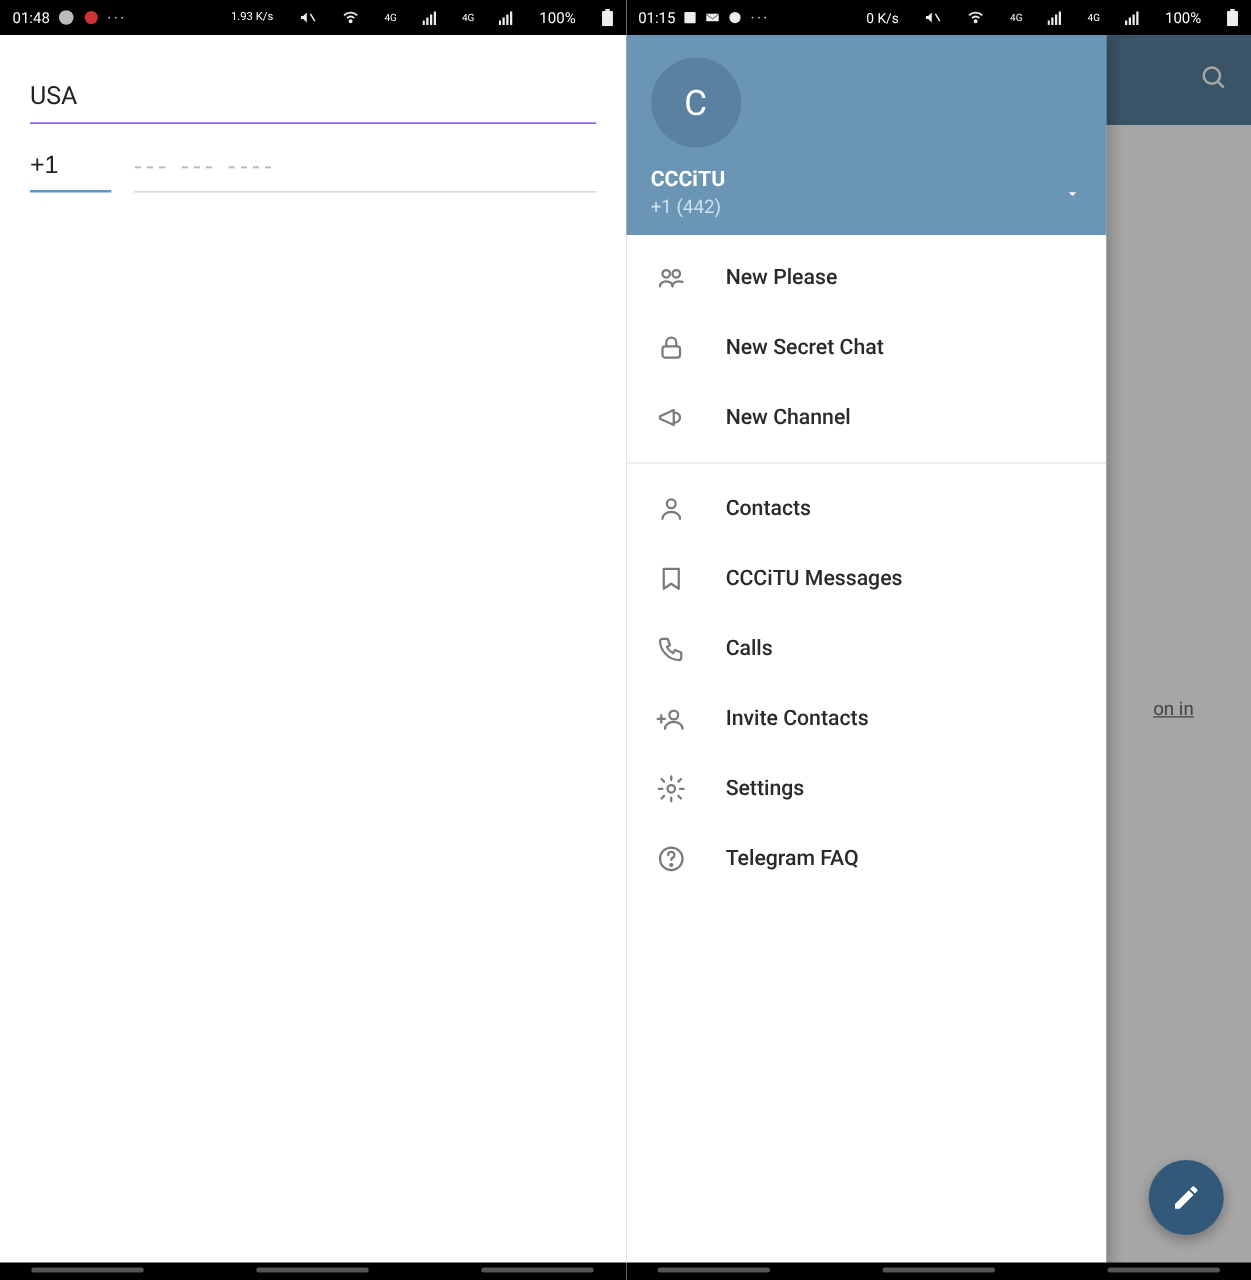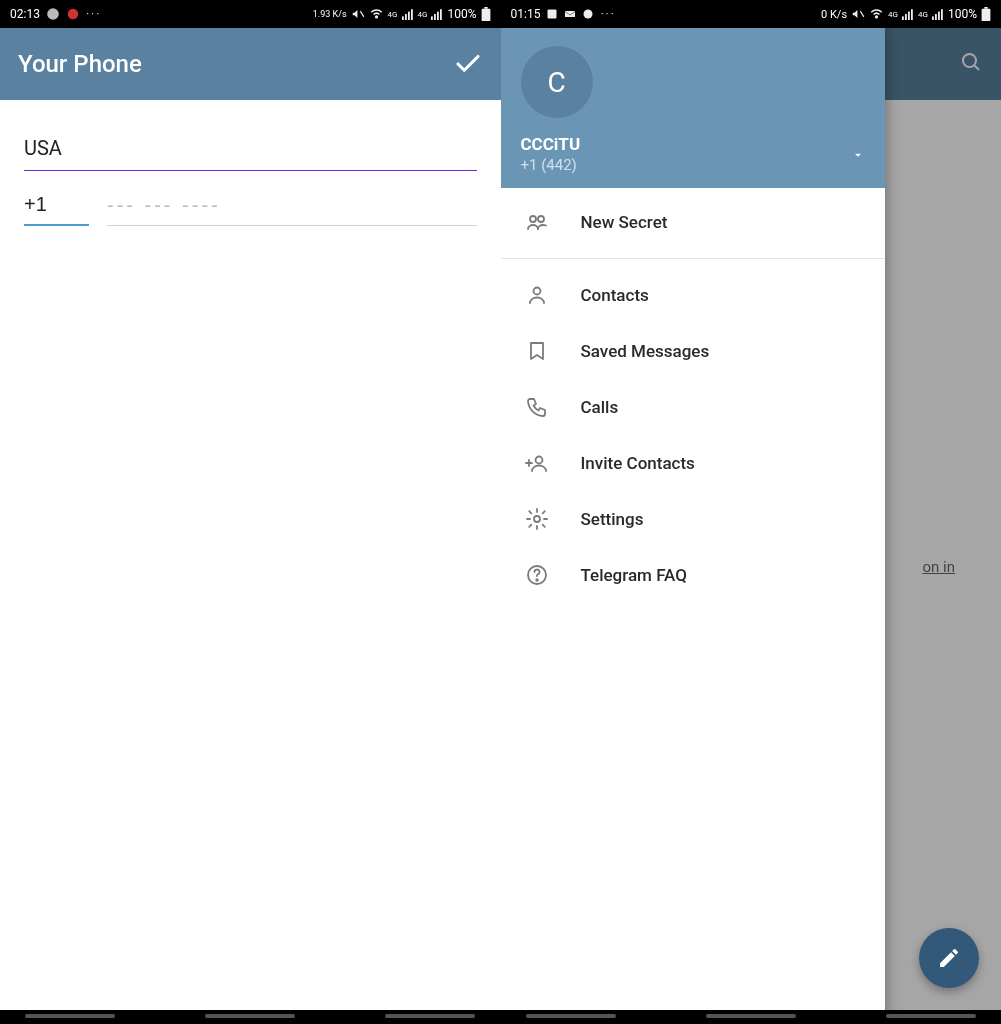--- a/index.html
+++ b/index.html
@@ -27,21 +27,21 @@
     height: 28px;
     background: #000;
     color: #fff;
     display: flex;
     align-items: center;
     justify-content: space-between;
     padding: 0 10px;
     font-size: 12px;
   }
   .status-left, .status-right { display: flex; align-items: center; gap: 6px; }
-  .status-right { gap: 4px; }
+  .status-right { gap: 20px; }
   .sb-icon { display:inline-flex; }
 
   
   .toolbar {
     height: 72px;
     background: #5a819f;
     color: #fff;
     display: flex;
     align-items: center;
     padding: 0 18px;
@@ -243,21 +243,21 @@
     background: #555;
     border-radius: 2px;
   }
 </style>
 </head>
 <body>
 
 <div class="screen">
   <div class="status-bar">
     <div class="status-left">
-      <span>02:13</span>
+      <span>01:48</span>
       <span class="sb-icon">
         <svg width="14" height="14" viewBox="0 0 24 24" fill="#bbb">
             <circle cx="12" cy="12" r="10"></circle>
           </svg>
       </span>
       <span class="sb-icon">
         <svg width="14" height="14" viewBox="0 0 24 24" fill="#c33">
             <circle cx="12" cy="12" r="9"></circle>
           </svg>
       </span>
@@ -299,28 +299,20 @@
       <span>100%</span>
       <span class="sb-icon">
           <svg width="10" height="14" viewBox="0 0 10 16" fill="#eee">
             <rect x="3" y="0" width="4" height="2"></rect>
             <rect x="0" y="2" width="10" height="14" rx="1"></rect>
           </svg>
         </span>
     </div>
   </div>
 
-  <div class="toolbar">
-    <div class="toolbar-title">Your Phone</div>
-    <div class="check-icon">
-      <svg width="30" height="30" viewBox="0 0 24 24" fill="none" stroke="#fff" stroke-width="2.5" stroke-linecap="round" stroke-linejoin="round">
-          <polyline points="4 12 9 17 20 6"></polyline>
-        </svg>
-    </div>
-  </div>
 
   <div class="phone-body">
     <div class="country-field">USA</div>
     <div class="phone-row">
       <input class="code-input" value="+1" style="">
       <input class="number-input" placeholder="--- --- ----" style="">
     </div>
   </div>
 
   <div class="nav-bar">
@@ -429,39 +421,57 @@
     <div class="drawer-list" id="drawer-list">
         <div class="drawer-item">
           <span class="drawer-item-icon">
             <svg width="24" height="24" viewBox="0 0 24 24" fill="none" stroke="#7b7b7b" stroke-width="1.8" stroke-linecap="round" stroke-linejoin="round">
               <circle cx="8" cy="9" r="3"></circle>
               <circle cx="16" cy="9" r="3"></circle>
               <path d="M3 19c0-2.2 2.2-4 5-4s5 1.8 5 4"></path>
               <path d="M13 19c0-2.2 2.2-4 5-4 1.5 0 3 .5 3 .5"></path>
             </svg>
           </span>
-          <span class="drawer-item-label">New Secret</span>
+          <span class="drawer-item-label">New Please</span>
+        </div>
+        <div class="drawer-item">
+          <span class="drawer-item-icon">
+            <svg width="24" height="24" viewBox="0 0 24 24" fill="none" stroke="#7b7b7b" stroke-width="1.8" stroke-linecap="round" stroke-linejoin="round">
+              <rect x="5" y="11" width="14" height="9" rx="2"></rect>
+              <path d="M8 11V8a4 4 0 0 1 8 0v3"></path>
+            </svg>
+          </span>
+          <span class="drawer-item-label">New Secret Chat</span>
+        </div>
+        <div class="drawer-item">
+          <span class="drawer-item-icon">
+            <svg width="24" height="24" viewBox="0 0 24 24" fill="none" stroke="#7b7b7b" stroke-width="1.8" stroke-linecap="round" stroke-linejoin="round">
+              <path d="M3 11v2l11 5V6L3 11z"></path>
+              <path d="M14 8c3 0 5 1.8 5 4s-2 4-5 4"></path>
+            </svg>
+          </span>
+          <span class="drawer-item-label">New Channel</span>
         </div>
         <div class="drawer-divider"></div>
         <div class="drawer-item">
           <span class="drawer-item-icon">
             <svg width="24" height="24" viewBox="0 0 24 24" fill="none" stroke="#7b7b7b" stroke-width="1.8" stroke-linecap="round" stroke-linejoin="round">
               <circle cx="12" cy="8" r="3.5"></circle>
               <path d="M5 20c0-3 3-5.5 7-5.5s7 2.5 7 5.5"></path>
             </svg>
           </span>
           <span class="drawer-item-label">Contacts</span>
         </div>
         <div class="drawer-item">
           <span class="drawer-item-icon">
             <svg width="24" height="24" viewBox="0 0 24 24" fill="none" stroke="#7b7b7b" stroke-width="1.8" stroke-linecap="round" stroke-linejoin="round">
               <path d="M6 4h12v16l-6-4-6 4V4z"></path>
             </svg>
           </span>
-          <span class="drawer-item-label">Saved Messages</span>
+          <span class="drawer-item-label">CCCiTU Messages</span>
         </div>
         <div class="drawer-item">
           <span class="drawer-item-icon">
             <svg width="24" height="24" viewBox="0 0 24 24" fill="none" stroke="#7b7b7b" stroke-width="1.8" stroke-linecap="round" stroke-linejoin="round">
               <path d="M5 4h4l2 5-2.5 1.5a11 11 0 0 0 5 5L15 13l5 2v4a2 2 0 0 1-2 2A16 16 0 0 1 3 6a2 2 0 0 1 2-2z"></path>
             </svg>
           </span>
           <span class="drawer-item-label">Calls</span>
         </div>
         <div class="drawer-item">

